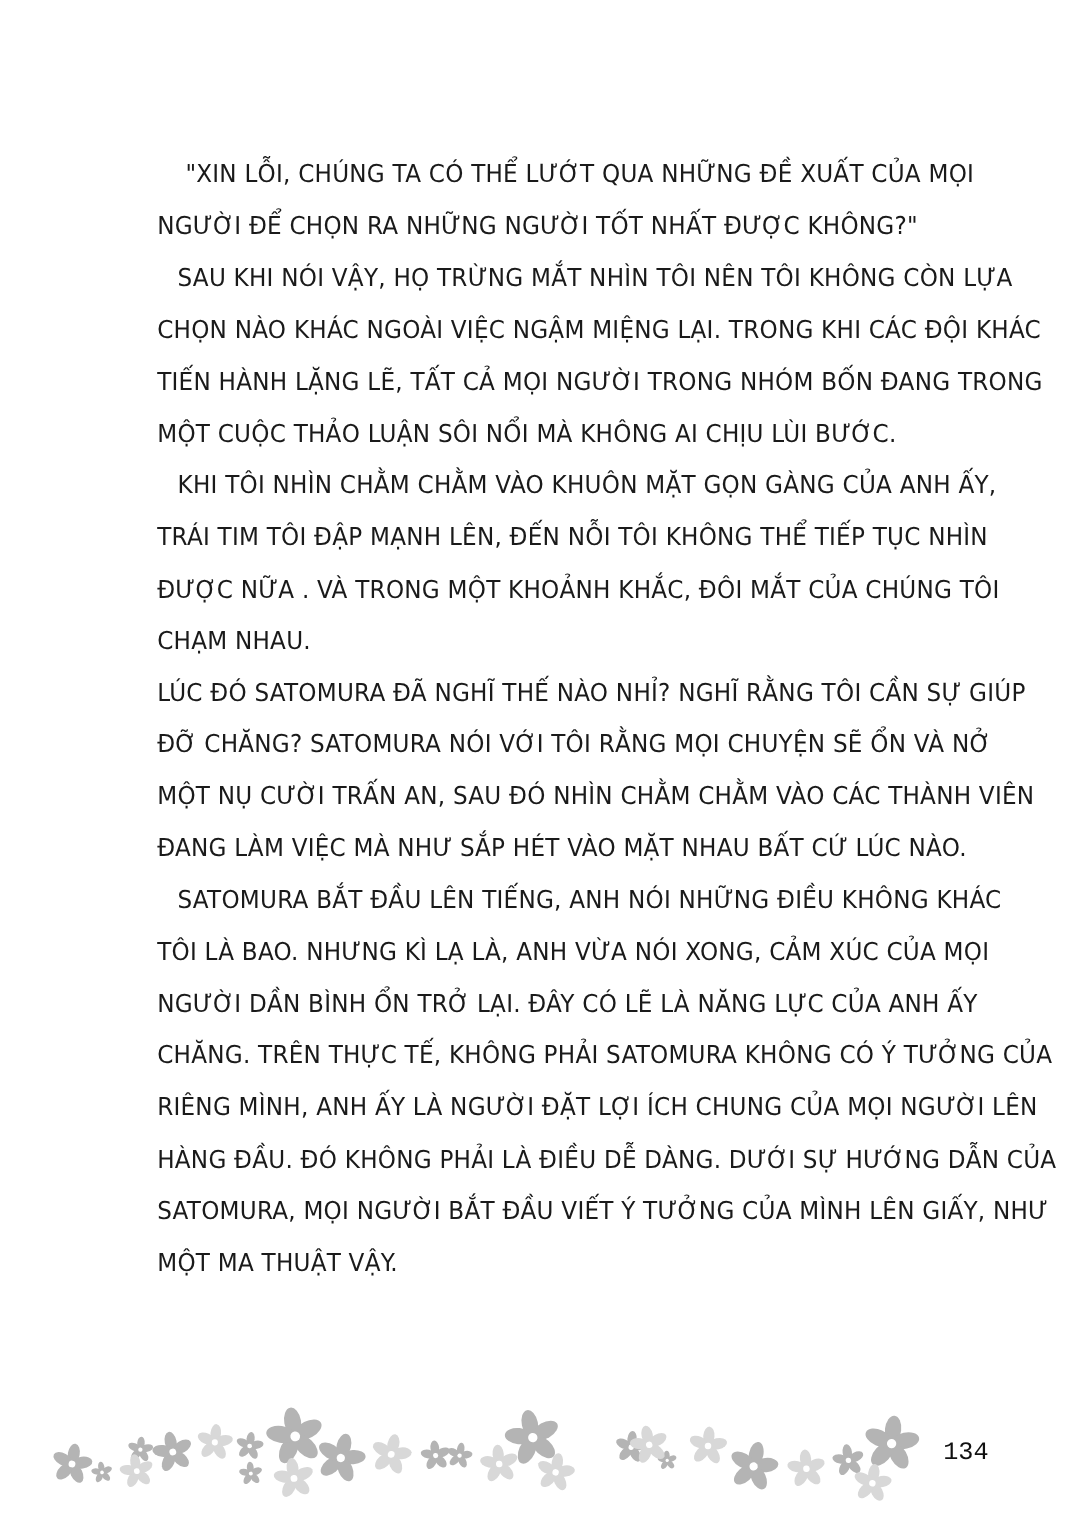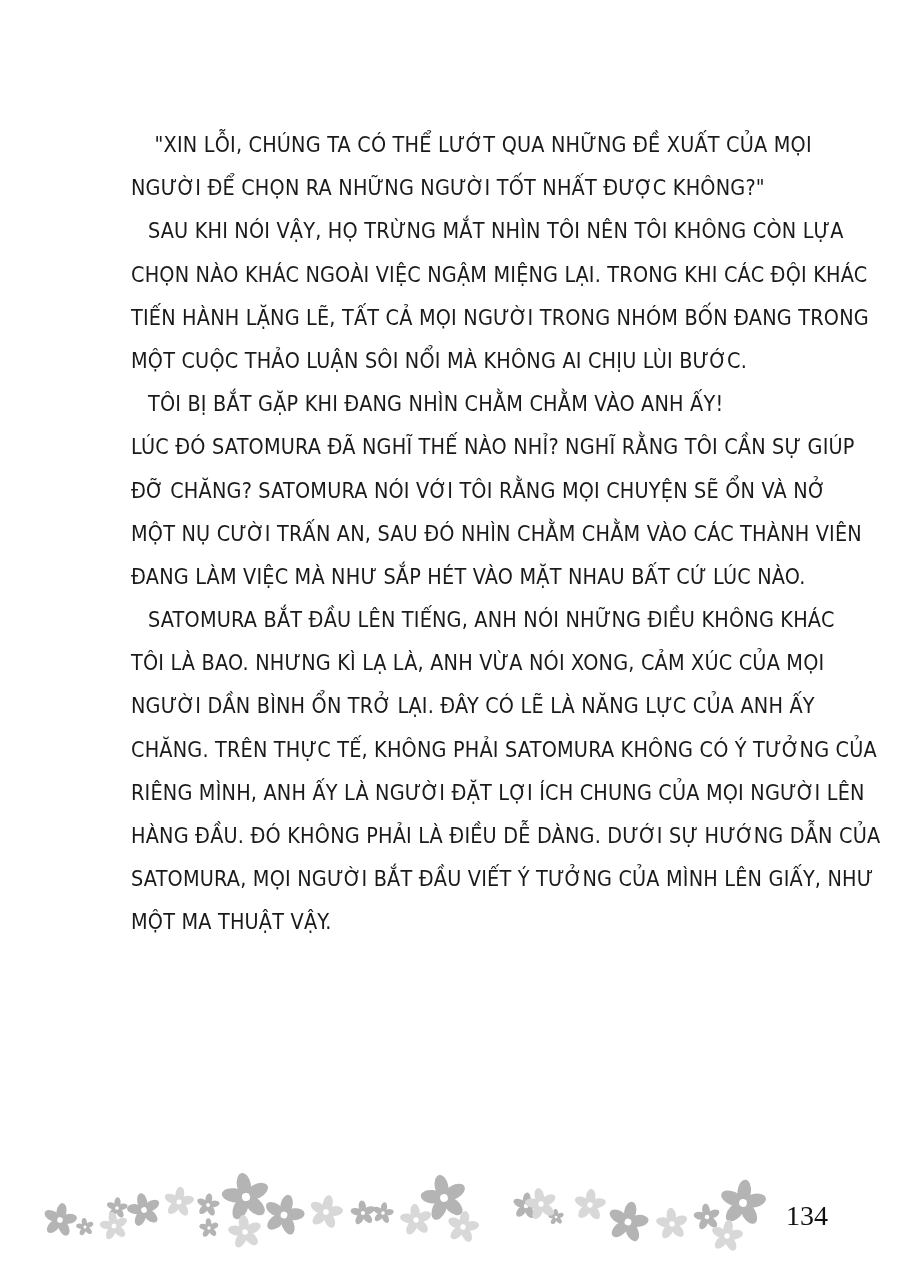--- a/index.html
+++ b/index.html
@@ -49,22 +49,22 @@
     }
     .flowers {
       position: absolute;
       left: 0; top: 0;
       width: 900px; height: 110px;
     }
     .page-number {
       position: absolute;
       left: 786px;
       top: 1200px;
-      font-family: Liberation Serif, serif;
-      font-size: 28px;
+      font-family: Liberation Mono, monospace;
+      font-size: 21px;
       color: #111;
     }
   </style>
 </head>
 <body>
 
 <div class="page">
 
   <div class="text-block">
 
@@ -74,24 +74,27 @@
     </div>
 
     <div>
       <span class="line indent">Sau khi nói vậy, họ trừng mắt nhìn tôi nên tôi không còn lựa</span>
       <span class="line">chọn nào khác ngoài việc ngậm miệng lại. Trong khi các đội khác</span>
       <span class="line">tiến hành lặng lẽ, tất cả mọi người trong nhóm bốn đang trong</span>
       <span class="line">một cuộc thảo luận sôi nổi mà không ai chịu lùi bước.</span>
     </div>
 
 
+    <div>
+      <span class="line indent">Khi tôi nhìn chằm chằm vào khuôn mặt gọn gàng của anh ấy,</span>
+      <span class="line">trái tim tôi đập mạnh lên, đến nỗi tôi không thể tiếp tục nhìn</span>
+      <span class="line">được nữa . Và trong một khoảnh khắc, đôi mắt của chúng tôi</span>
+      <span class="line">chạm nhau.</span>
+    </div>
 
-    <div>
-      <span class="line indent">Tôi bị bắt gặp khi đang nhìn chằm chằm vào anh ấy!</span>
-    </div>
 
     <div>
       <span class="line">Lúc đó Satomura đã nghĩ thế nào nhỉ? Nghĩ rằng tôi cần sự giúp</span>
       <span class="line">đỡ chăng? Satomura nói với tôi rằng mọi chuyện sẽ ổn và nở</span>
       <span class="line">một nụ cười trấn an, sau đó nhìn chằm chằm vào các thành viên</span>
       <span class="line">đang làm việc mà như sắp hét vào mặt nhau bất cứ lúc nào.</span>
     </div>
 
     <div>
       <span class="line indent">Satomura bắt đầu lên tiếng, anh nói những điều không khác</span>

